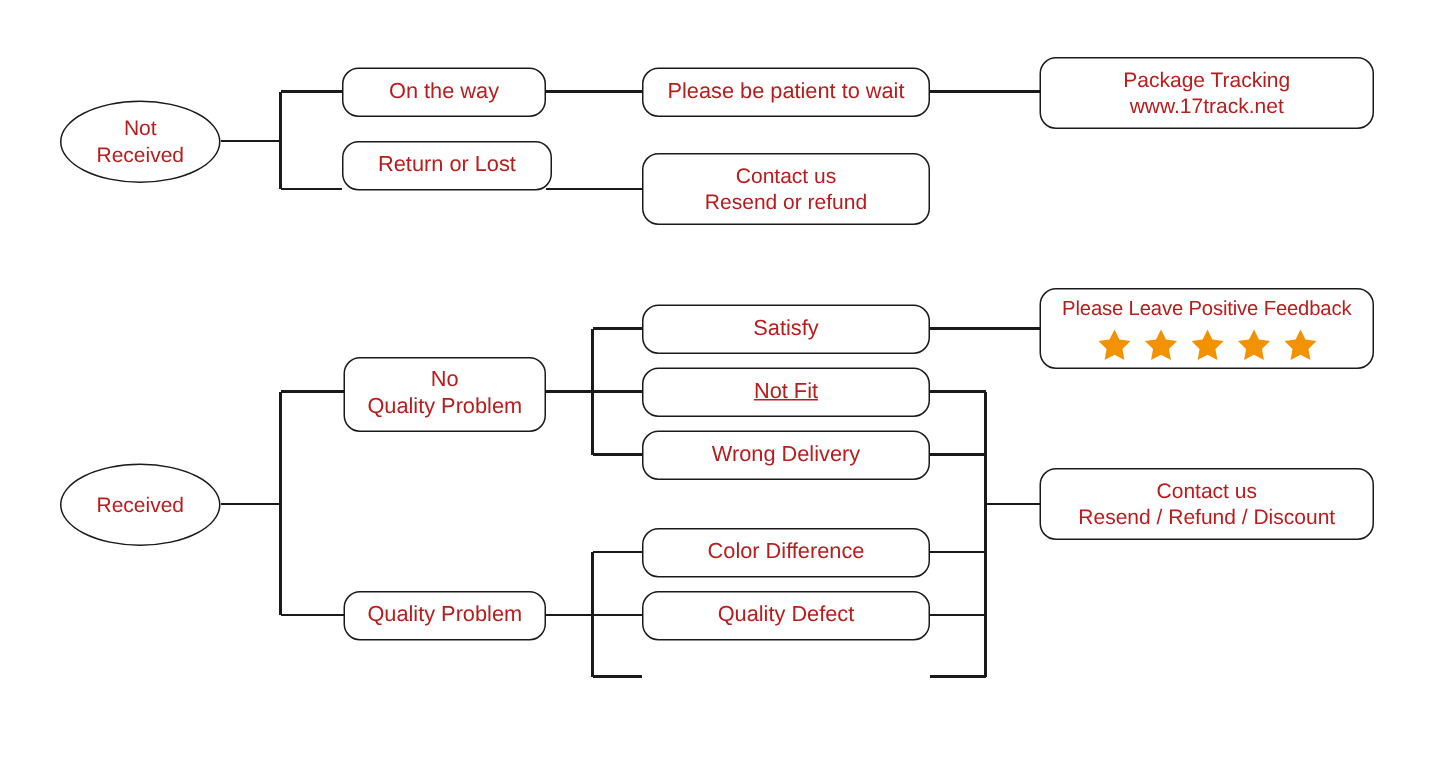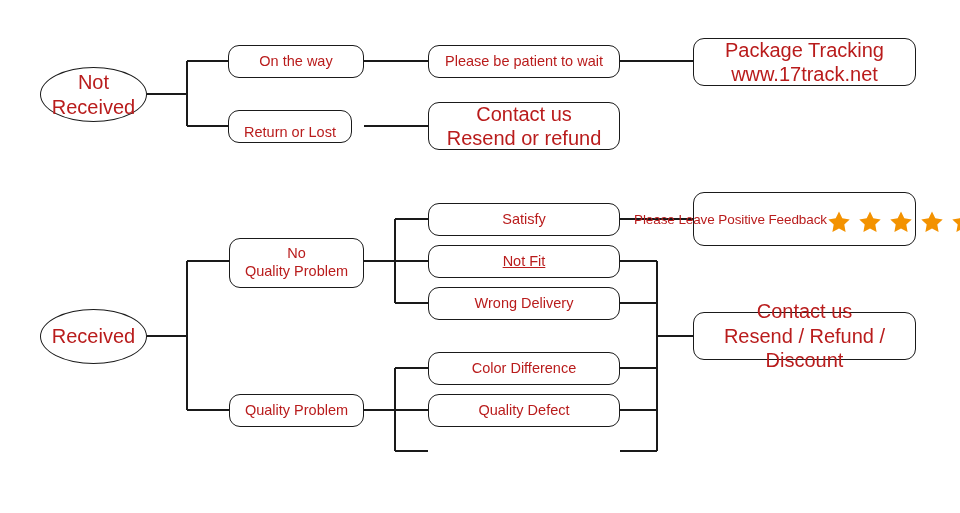--- a/index.html
+++ b/index.html
@@ -44,26 +44,26 @@
     border-radius: 50%;
   }
   .node.rounded {
     border-radius: 11px;
   }
   .node .label {
     display: block;
     white-space: pre-line;
     padding: 0 6px;
   }
-  .fs15 { font-size: 20px; }
+  .fs15 { font-size: 14px; }
   .fs14 { font-size: 14.5px; }
 
   
   .feedback {
-    flex-direction: row;
+    flex-direction: column;
     justify-content: center;
     padding-top: 2px;
   }
   .feedback .fbtext {
     font-size: 13.5px;
     letter-spacing: -0.1px;
     white-space: nowrap;
   }
   .stars {
     display: flex;
@@ -142,21 +142,21 @@
 
   <div class="node rounded fs14" style="left:428px; top:45px; width:192px; height:33px;">
     <span class="label">Please be patient to wait</span>
   </div>
 
   <div class="node rounded fs15" style="left:693px; top:38px; width:223px; height:48px;">
     <span class="label">Package Tracking
 www.17track.net</span>
   </div>
 
-  <div class="node rounded fs14" style="left:228px; top:110px; width:124px; height:33px;align-items:flex-end;">
+  <div class="node rounded fs14" style="left:228px; top:94px; width:140px; height:33px;">
     <span class="label">Return or Lost</span>
   </div>
 
   <div class="node rounded fs15" style="left:428px; top:102px; width:192px; height:48px;">
     <span class="label">Contact us
 Resend or refund</span>
   </div>
 
   <div class="node ellipse fs15" style="left:40px; top:309px; width:107px; height:55px;">
     <span class="label">Received</span>

